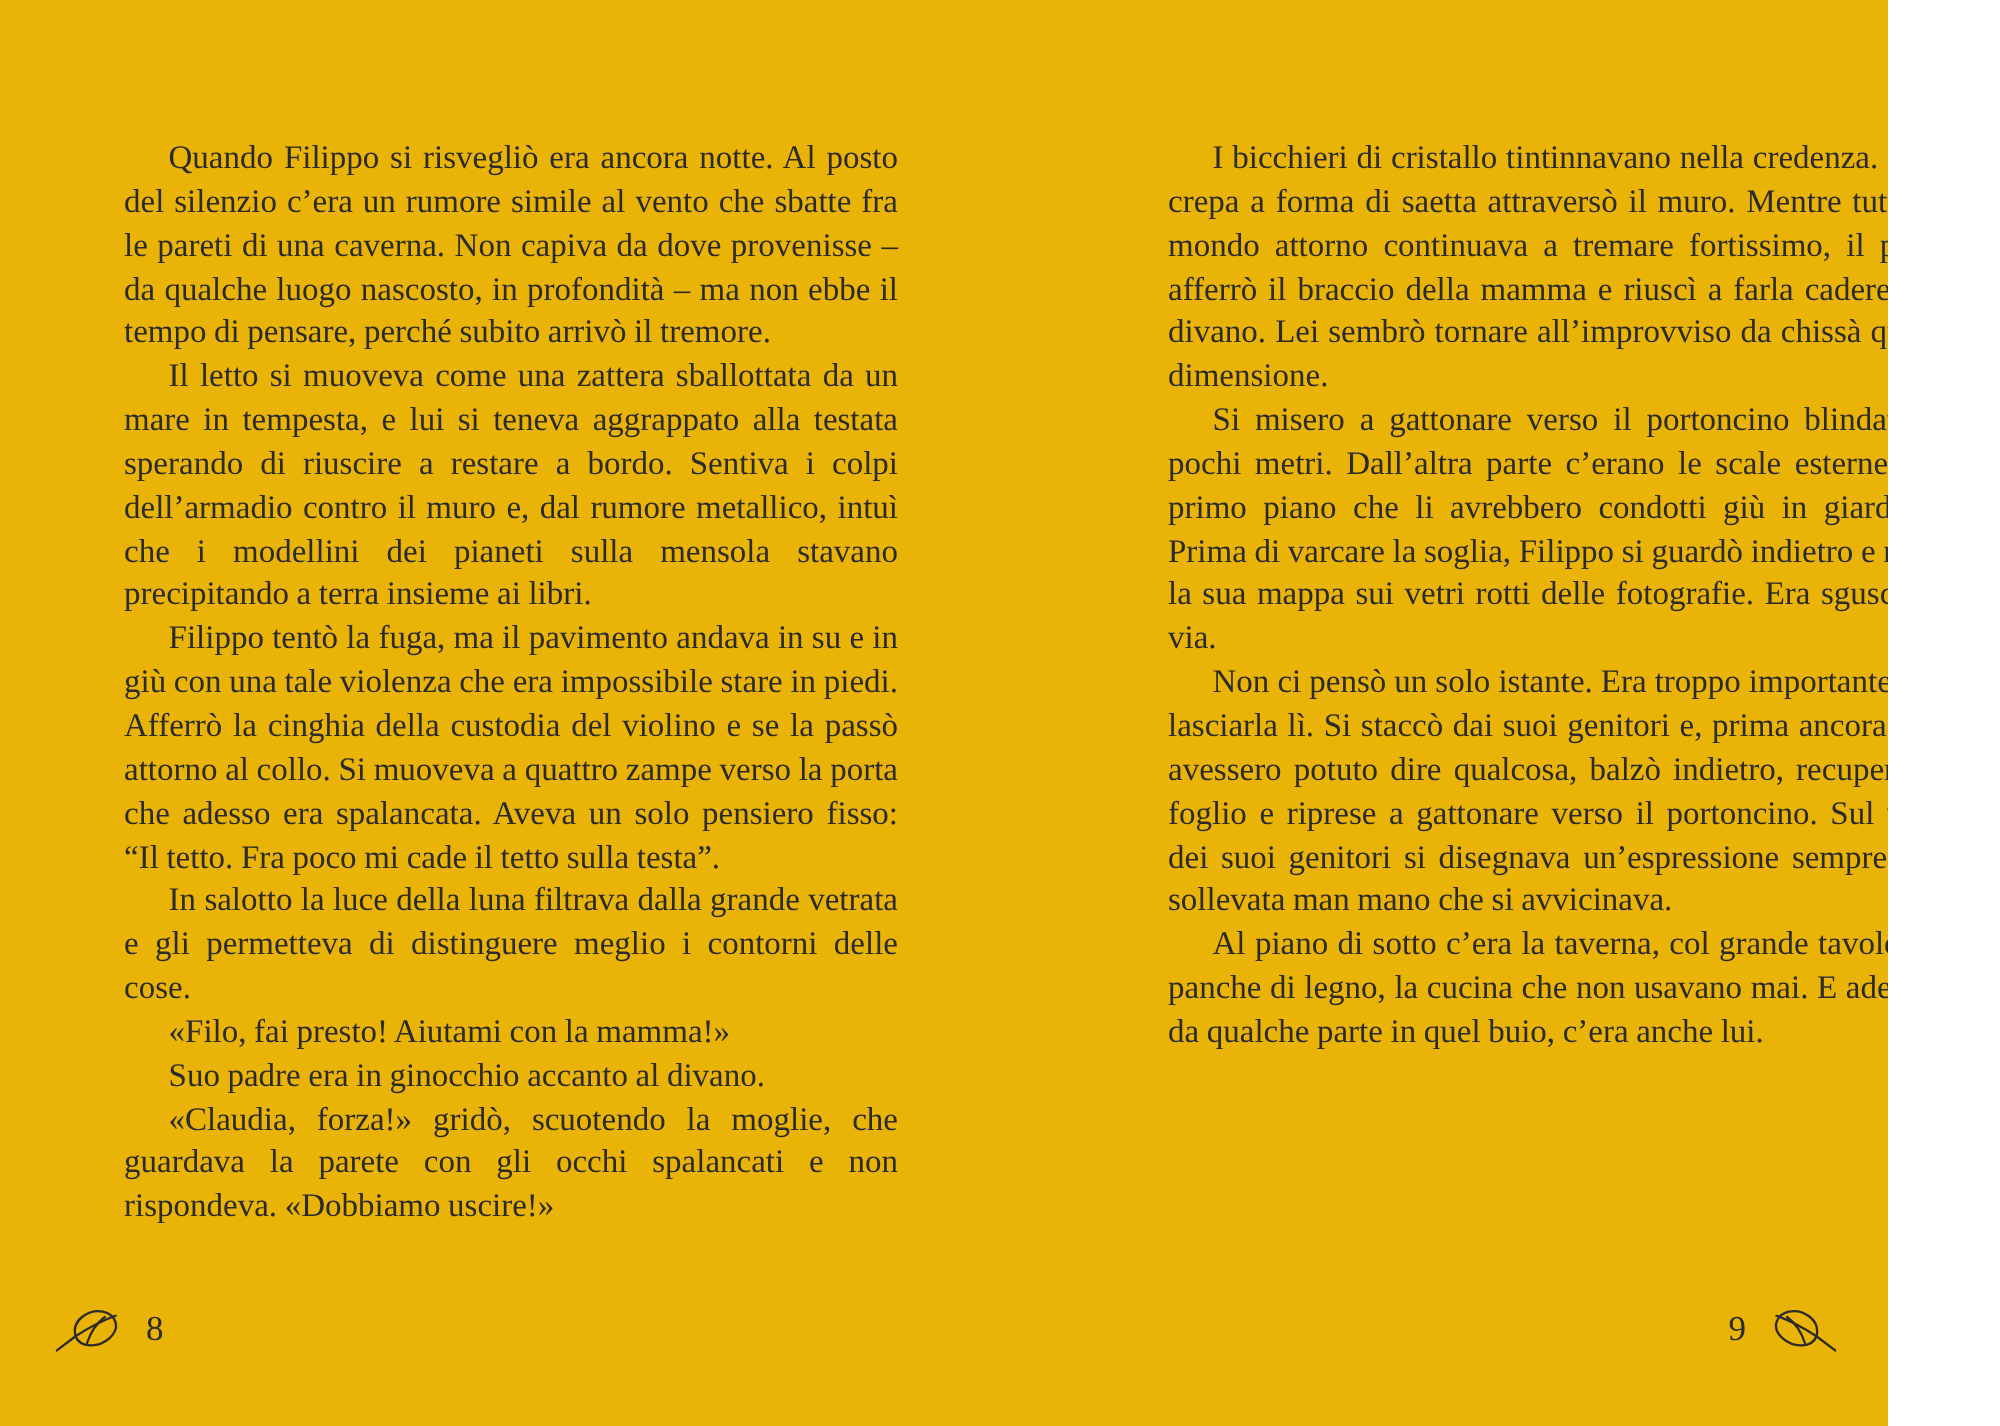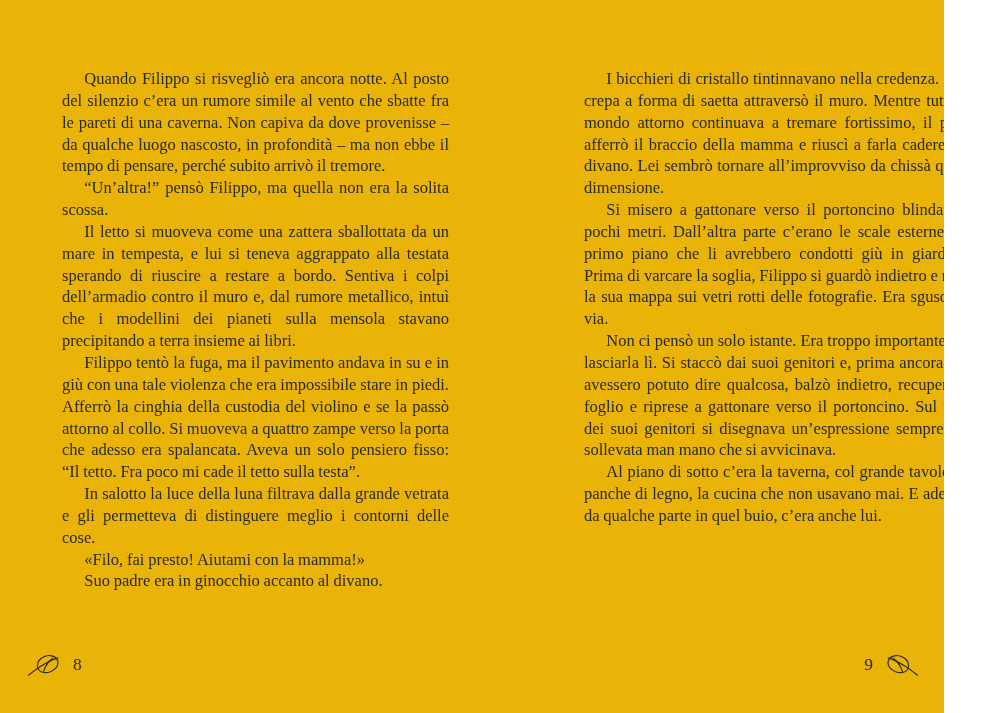--- a/index.html
+++ b/index.html
@@ -56,26 +56,26 @@
   .leaf svg { display: block; }
   .leaf.mirrored svg { transform: scaleX(-1); }
 </style>
 </head>
 <body>
 
 <div class="spread">
 
   <div class="text-block text-left">
     <p>Quando Filippo si risvegliò era ancora notte. Al posto del silenzio c’era un rumore simile al vento che sbatte fra le pareti di una caverna. Non capiva da dove provenisse – da qualche luogo nascosto, in profondità – ma non ebbe il tempo di pensare, perché subito arrivò il tremore.</p>
-    <p>“Un’altra!” pensò Filippo, ma quella non era la solita scossa.</p>
     <p>Il letto si muoveva come una zattera sballottata da un mare in tempesta, e lui si teneva aggrappato alla testata sperando di riuscire a restare a bordo. Sentiva i colpi dell’armadio contro il muro e, dal rumore metallico, intuì che i modellini dei pianeti sulla mensola stavano precipitando a terra insieme ai libri.</p>
     <p>Filippo tentò la fuga, ma il pavimento andava in su e in giù con una tale violenza che era impossibile stare in piedi. Afferrò la cinghia della custodia del violino e se la passò attorno al collo. Si muoveva a quattro zampe verso la porta che adesso era spalancata. Aveva un solo pensiero fisso: “Il tetto. Fra poco mi cade il tetto sulla testa”.</p>
     <p>In salotto la luce della luna filtrava dalla grande vetrata e gli permetteva di distinguere meglio i contorni delle cose.</p>
     <p>«Filo, fai presto! Aiutami con la mamma!»</p>
     <p>Suo padre era in ginocchio accanto al divano.</p>
+    <p>«Claudia, forza!» gridò, scuotendo la moglie, che guardava la parete con gli occhi spalancati e non rispondeva. «Dobbiamo uscire!»</p>
   </div>
 
   <div class="text-block text-right">
     <p>I bicchieri di cristallo tintinnavano nella credenza. Una crepa a forma di saetta attraversò il muro. Mentre tutto il mondo attorno continuava a tremare fortissimo, il papà afferrò il braccio della mamma e riuscì a farla cadere dal divano. Lei sembrò tornare all’improvviso da chissà quale dimensione.</p>
     <p>Si misero a gattonare verso il portoncino blindato a pochi metri. Dall’altra parte c’erano le scale esterne del primo piano che li avrebbero condotti giù in giardino. Prima di varcare la soglia, Filippo si guardò indietro e notò la sua mappa sui vetri rotti delle fotografie. Era sgusciata via.</p>
     <p>Non ci pensò un solo istante. Era troppo importante per lasciarla lì. Si staccò dai suoi genitori e, prima ancora che avessero potuto dire qualcosa, balzò indietro, recuperò il foglio e riprese a gattonare verso il portoncino. Sul viso dei suoi genitori si disegnava un’espressione sempre più sollevata man mano che si avvicinava.</p>
     <p>Al piano di sotto c’era la taverna, col grande tavolo, le panche di legno, la cucina che non usavano mai. E adesso, da qualche parte in quel buio, c’era anche lui.</p>
   </div>
 
   <div class="footer footer-left">

